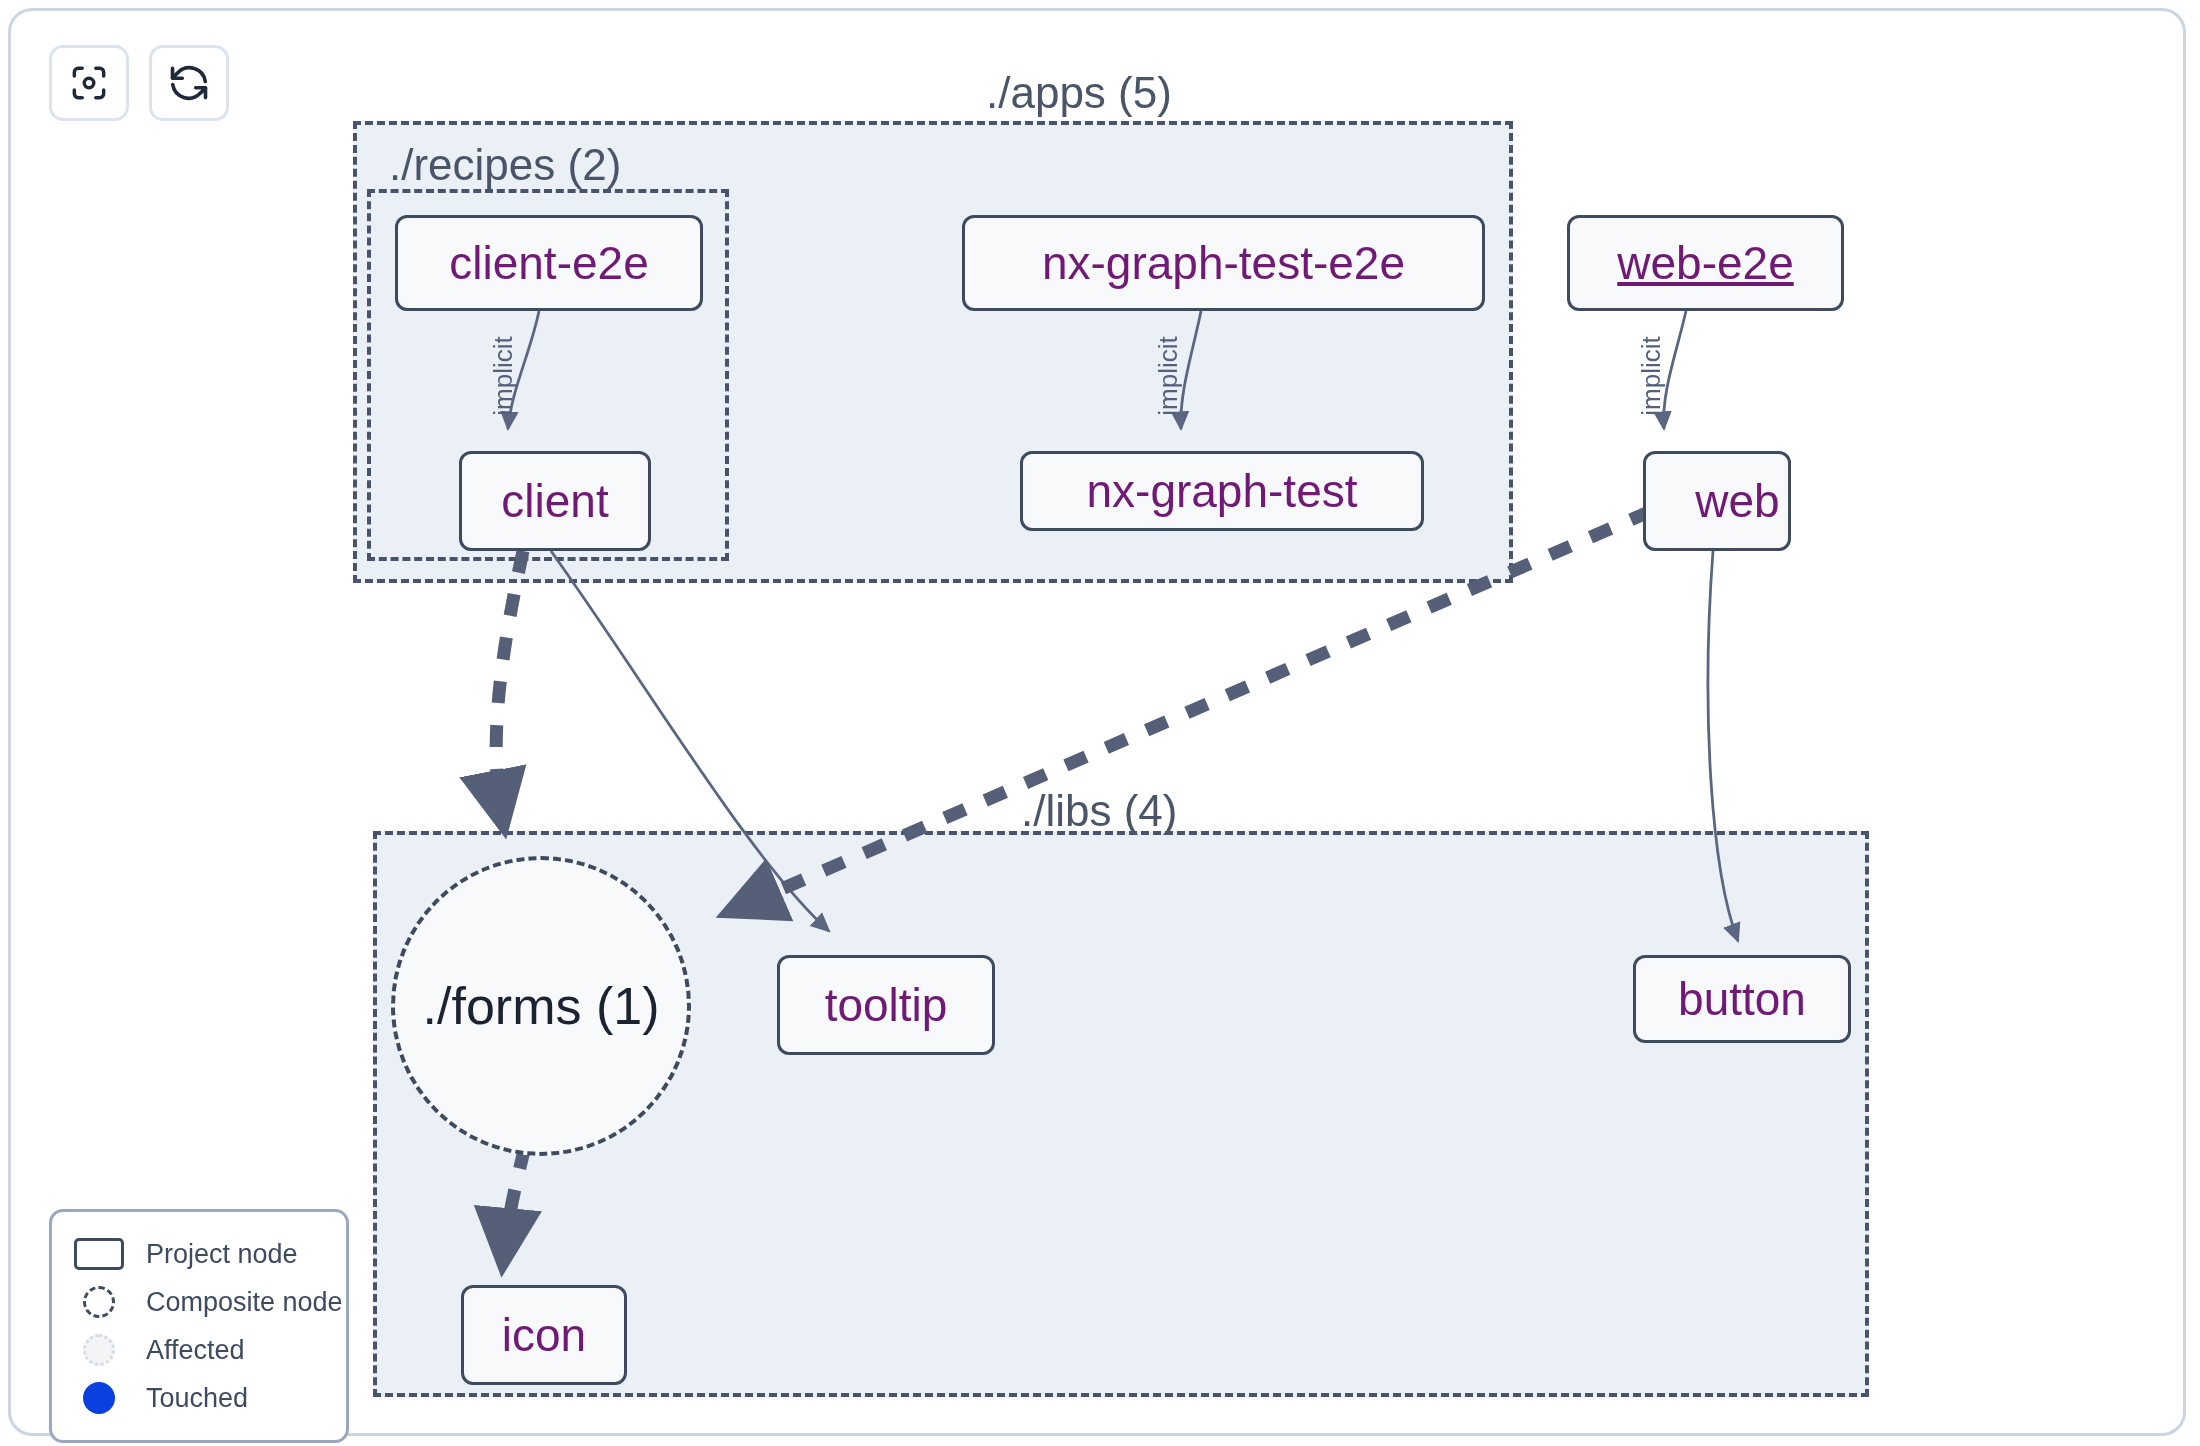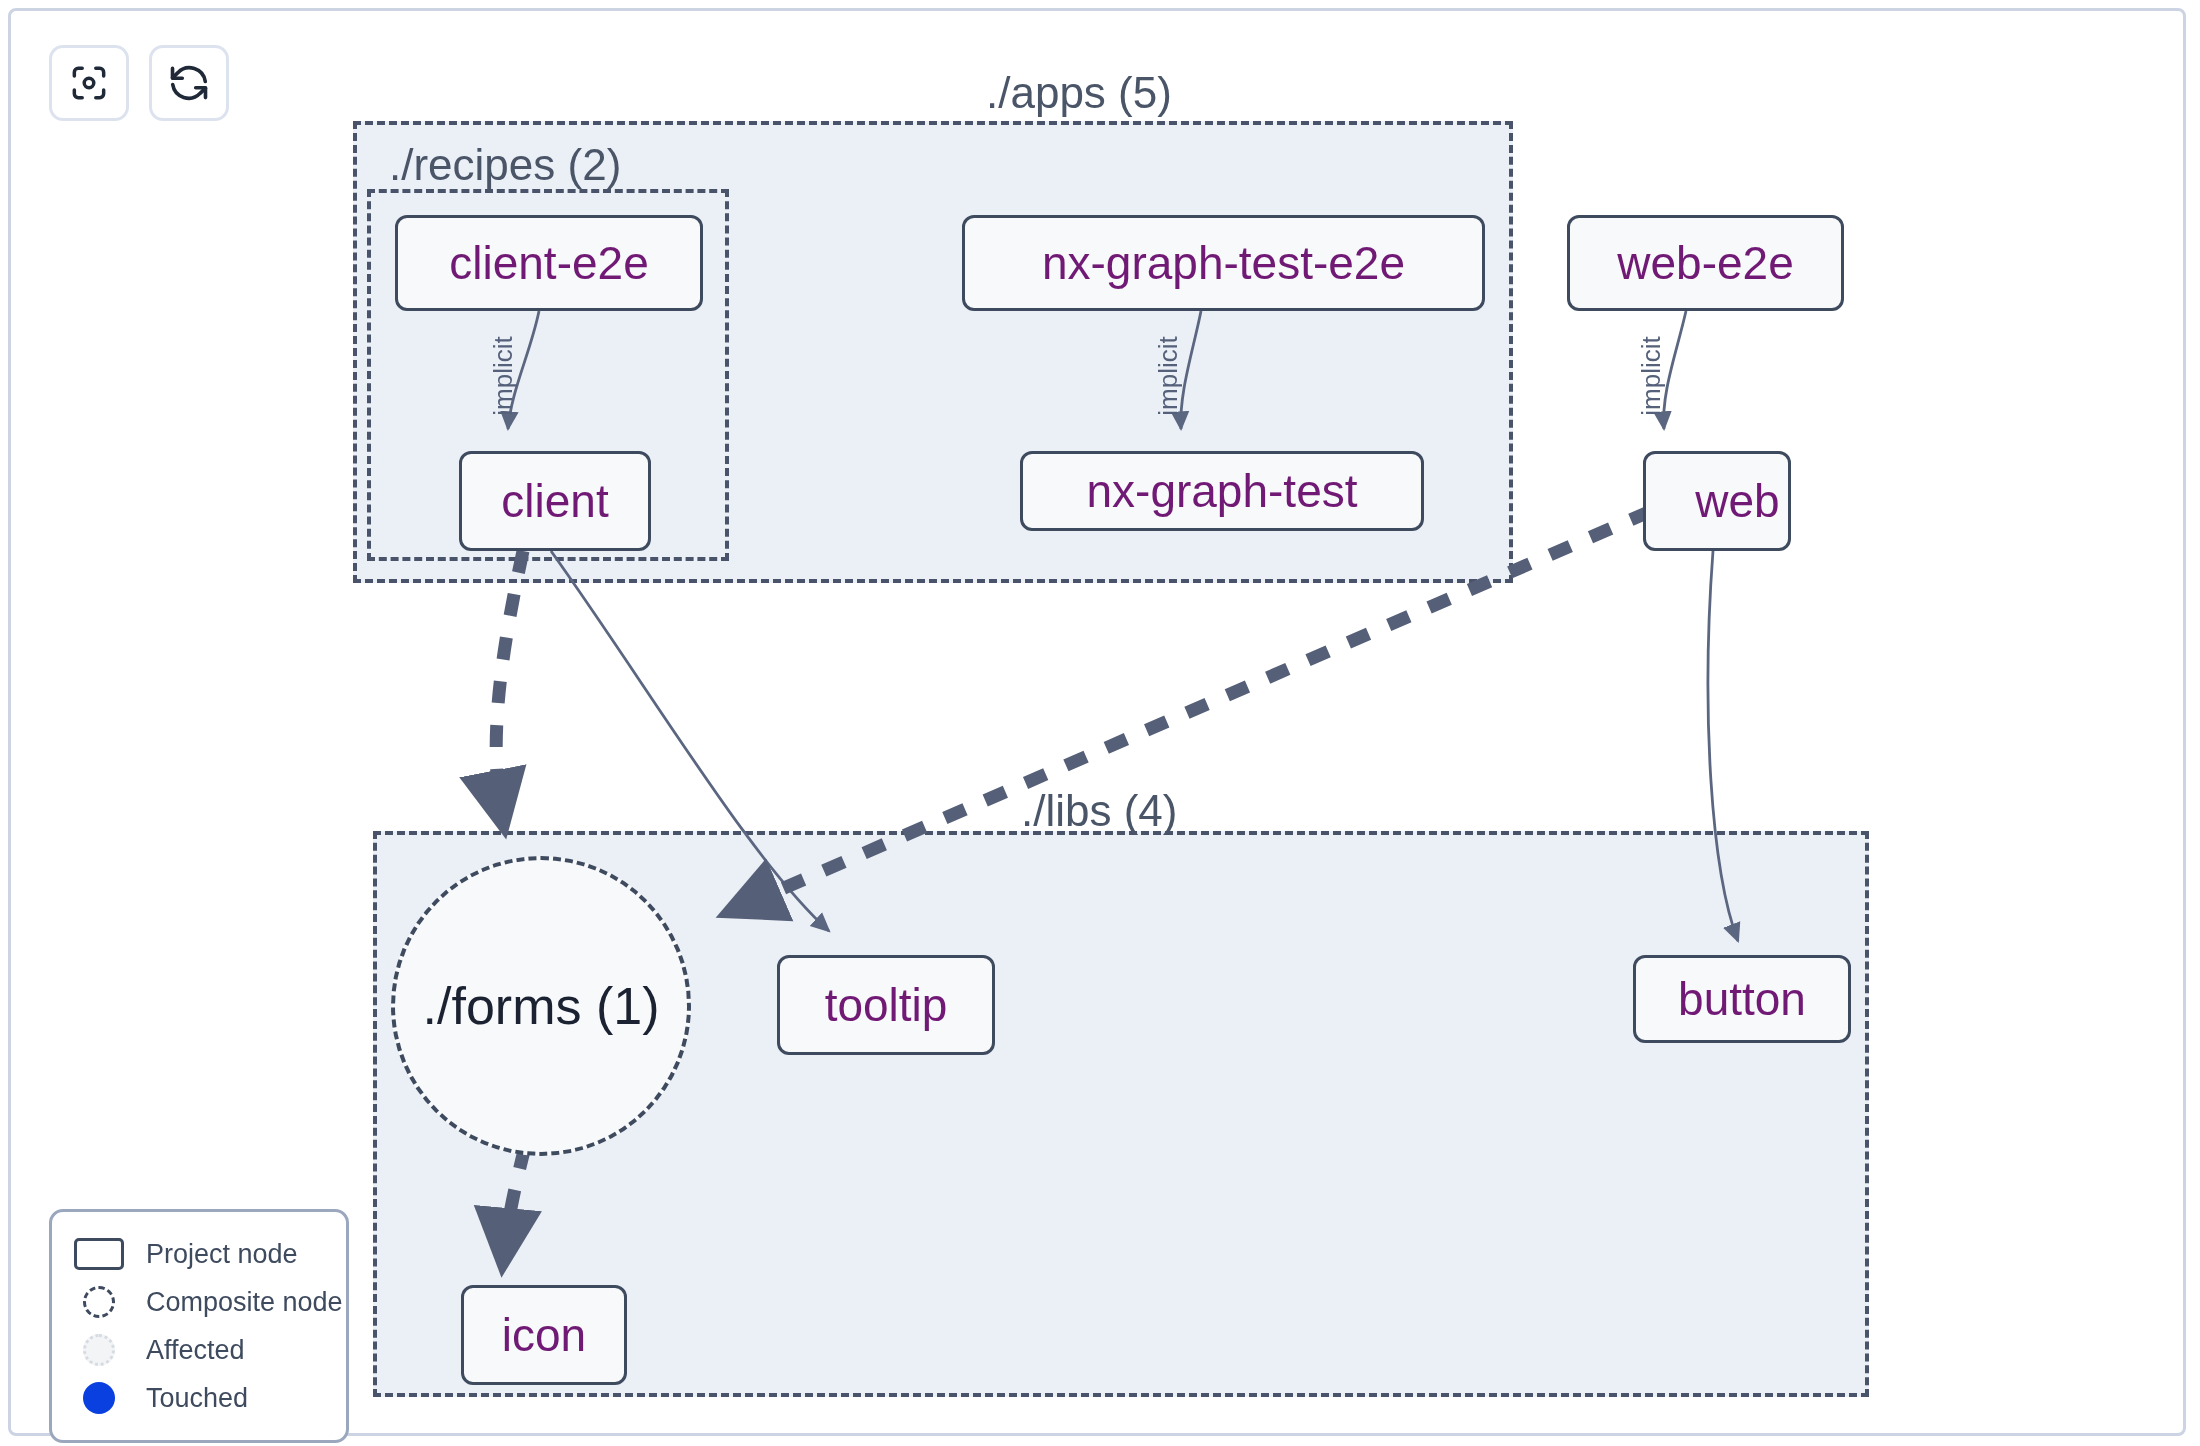--- a/index.html
+++ b/index.html
@@ -17,21 +17,21 @@
   }
 
   
   #panel {
     position: absolute;
     left: 8px;
     top: 8px;
     width: 2178px;
     height: 1428px;
     border: 3px solid #ccd4e4;
-    border-radius: 8px;
+    border-radius: 24px;
     background: #ffffff;
     box-sizing: border-box;
   }
 
   
   .tool-btn {
     position: absolute;
     width: 80px;
     height: 76px;
     border: 3px solid #dde3ee;
@@ -266,21 +266,21 @@
     <div class="edge-label" style="left:1600px; top:352px; transform: rotate(-90deg);">implicit</div>
 
     <div class="node" style="left:384px; top:204px; width:308px; height:96px;">client-e2e</div>
 
     <div class="node" style="left:448px; top:440px; width:192px; height:100px;">client</div>
 
     <div class="node" style="left:951px; top:204px; width:523px; height:96px;">nx-graph-test-e2e</div>
 
     <div class="node" style="left:1009px; top:440px; width:404px; height:80px;">nx-graph-test</div>
 
-    <div class="node" style="left:1556px; top:204px; width:277px; height:96px;">web-e2e</div>
+    <div class="node" style="left:1556px; top:204px; width:277px; height:96px;text-decoration:underline;">web-e2e</div>
 
     <div class="node" style="left:1632px; top:440px; width:148px; height:100px;padding-left:41px;">web</div>
 
     <div class="composite-node" style="left:380px; top:845px; width:300px; height:300px;">./forms (1)</div>
 
     <div class="node" style="left:766px; top:944px; width:218px; height:100px;">tooltip</div>
 
     <div class="node" style="left:1622px; top:944px; width:218px; height:88px;">button</div>
 
     <div class="node" style="left:450px; top:1274px; width:166px; height:100px;">icon</div>

